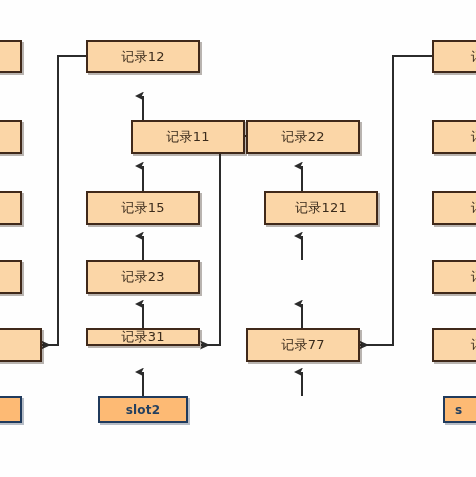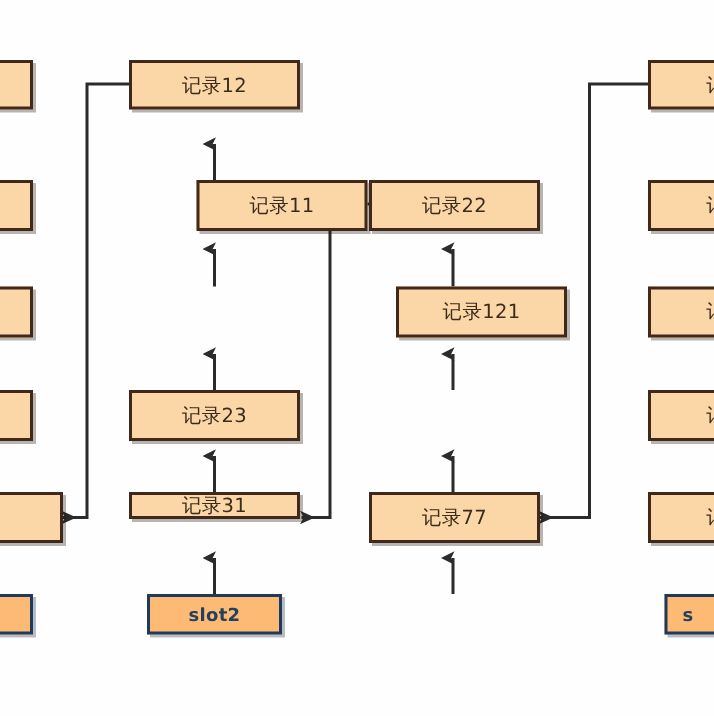--- a/index.html
+++ b/index.html
@@ -82,20 +82,21 @@
 
   <div class="node record clip-left" style="left:-26px;top:40px;width:48px;height:33px;"></div>
   <div class="node record clip-left" style="left:-26px;top:120px;width:48px;height:34px;"></div>
   <div class="node record clip-left" style="left:-26px;top:191px;width:48px;height:34px;"></div>
   <div class="node record clip-left" style="left:-26px;top:260px;width:48px;height:34px;"></div>
   <div class="node record clip-left" style="left:-26px;top:328px;width:68px;height:34px;"></div>
   <div class="node slot clip-left" style="left:-26px;top:396px;width:48px;height:27px;"></div>
 
   <div class="node record" style="left:86px;top:40px;width:114px;height:33px;">记录12</div>
   <div class="node record" style="left:103px;top:120px;width:114px;height:34px;margin-left:28px;">记录11</div>
+  <div class="node record" style="left:86px;top:191px;width:114px;height:34px;">记录15</div>
   <div class="node record" style="left:86px;top:260px;width:114px;height:34px;">记录23</div>
   <div class="node record" style="left:86px;top:328px;width:114px;height:18px;">记录31</div>
   <div class="node slot" style="left:98px;top:396px;width:90px;height:27px;">slot2</div>
 
   <div class="node record" style="left:246px;top:120px;width:114px;height:34px;">记录22</div>
   <div class="node record" style="left:264px;top:191px;width:114px;height:34px;">记录121</div>
   <div class="node record" style="left:246px;top:328px;width:114px;height:34px;">记录77</div>
 
   <div class="node record clip-right" style="left:432px;top:40px;width:58px;height:33px;justify-content:flex-end;padding-right:4px;">记</div>
   <div class="node record clip-right" style="left:432px;top:120px;width:58px;height:34px;justify-content:flex-end;padding-right:4px;">记</div>

